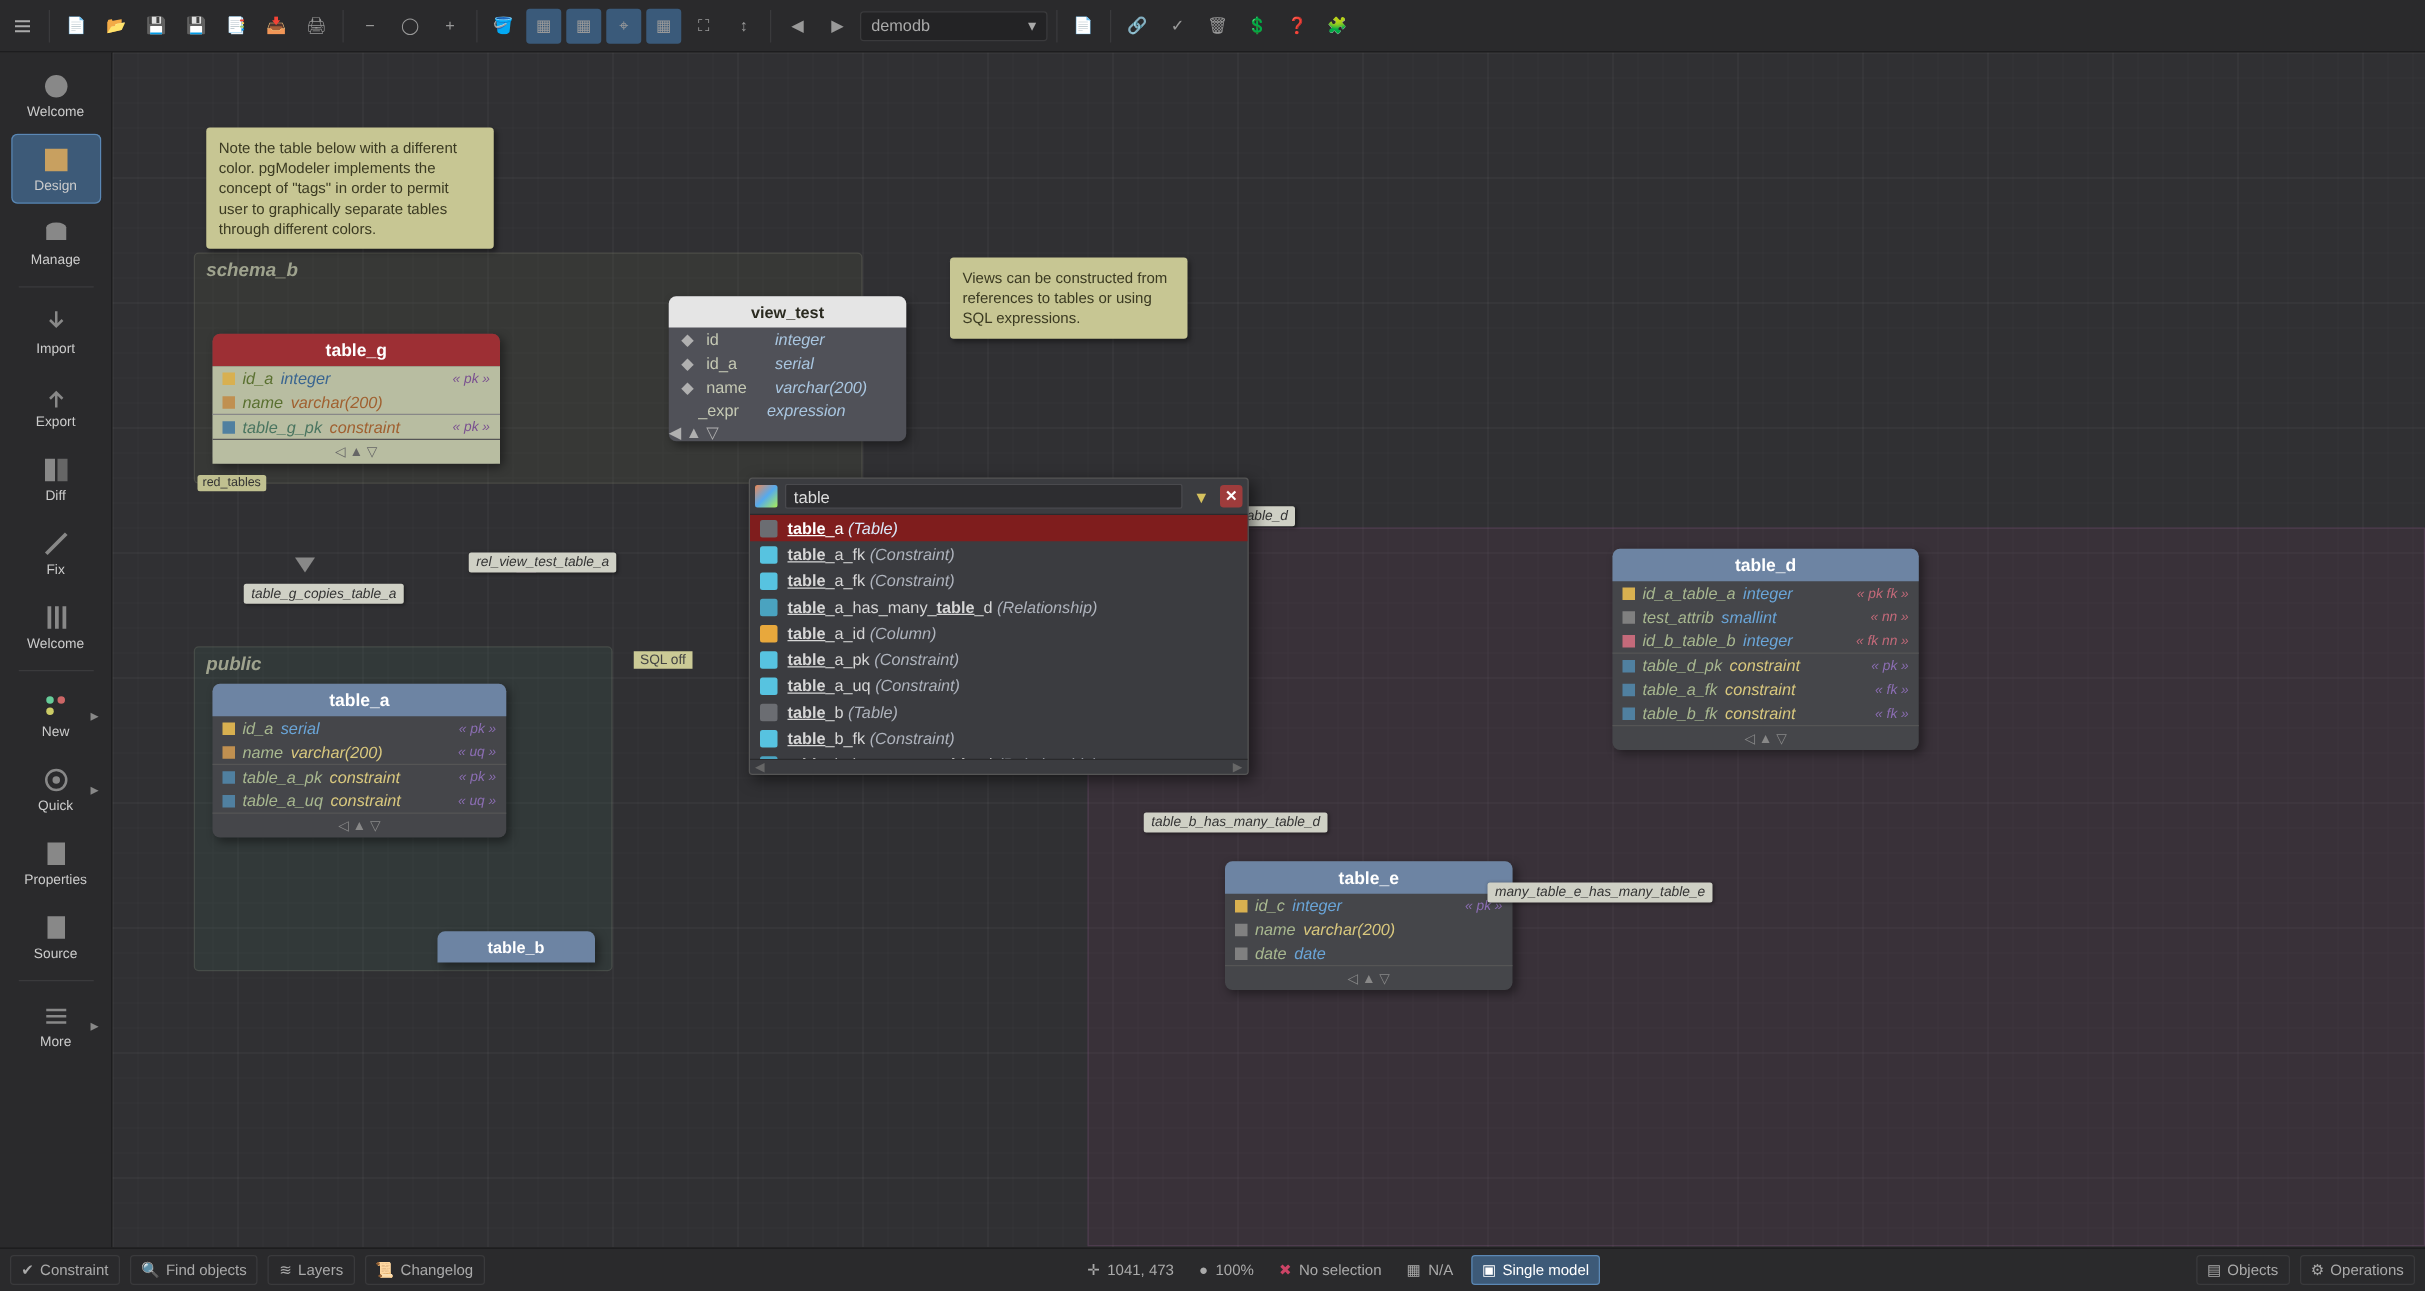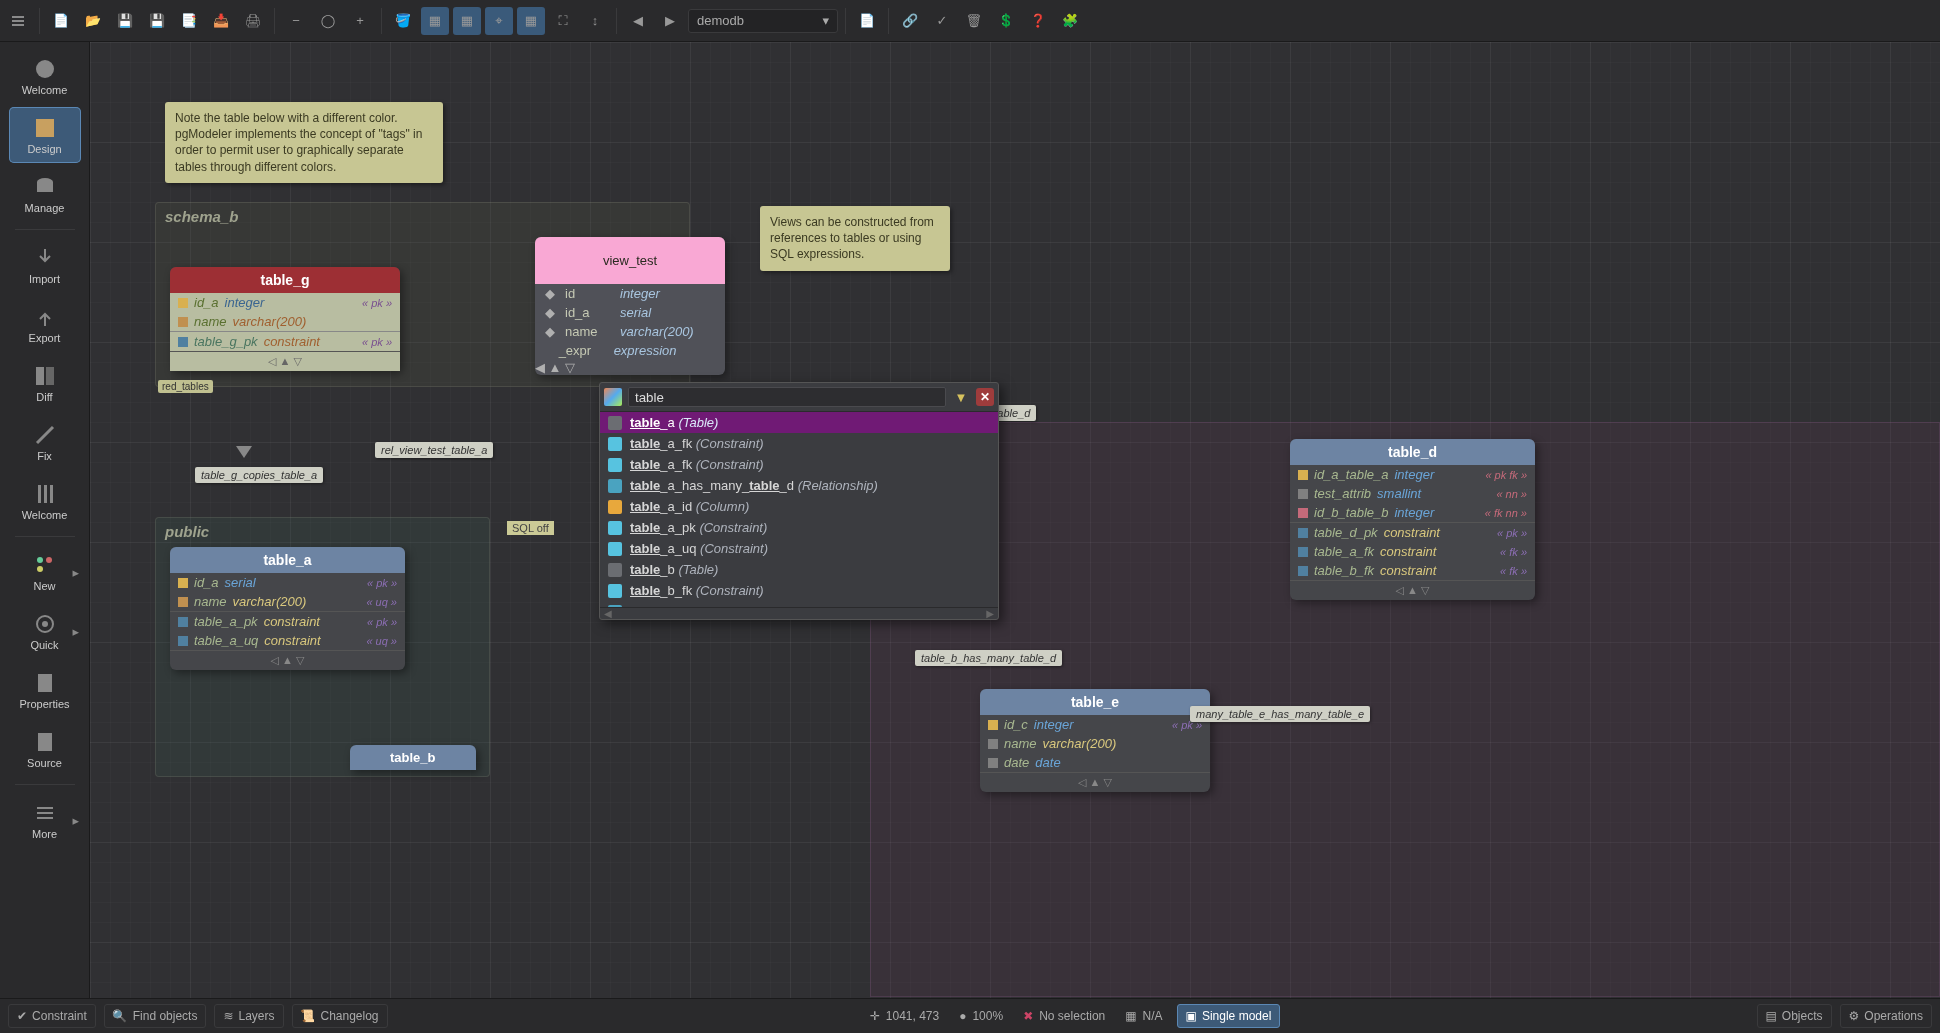--- a/index.html
+++ b/index.html
@@ -22,40 +22,40 @@
 .table { position: absolute; background: #45464a; border-radius: 6px; box-shadow: 3px 3px 8px rgba(0,0,0,.4); min-width: 200px; }
 .table .tbl-head { color: #fff; font-weight: 700; font-size: 14px; text-align: center; padding: 5px; border-radius: 6px 6px 0 0; }
 .table .row { display: flex; align-items: center; padding: 2px 8px; font-size: 13px; gap: 6px; font-style: italic; }
 .table .row .nm { color: #a8b890; }
 .table .row .ty { color: #d9c87e; }
 .table .row .tag { margin-left: auto; color: #8c6eb4; font-size: 11px; }
 .table .foot { text-align: center; padding: 3px; font-size: 11px; color: #888; border-top:1px solid #555; }
 .schema-box { position: absolute; background: rgba(80,85,70,.22); border-radius: 4px; border:1px solid rgba(150,150,130,.2); }
 .schema-lbl { position: absolute; font-style: italic; font-weight: 700; font-size: 15px; color: #9fa38e; }
 .view { position: absolute; background: #505158; border-radius: 6px; box-shadow: 3px 3px 8px rgba(0,0,0,.4); }
-.view .v-head { background: #f9a8d4; color: #2a2a20; font-weight: 400; text-align: center; padding: 16px; border-radius: 6px 6px 0 0; }
+.view .v-head { background: #e5e5e5; color: #2a2a20; font-weight: 700; text-align: center; padding: 5px; border-radius: 6px 6px 0 0; }
 .view .row { display: flex; gap: 10px; padding: 2px 10px; font-size: 13px; }
 .view .row .nm { color: #c5c9b4; min-width:45px; }
 .view .row .ty { color: #a9c6e0; font-style: italic; }
 .rel-lbl { position: absolute; background: #cfd0c5; color: #333; font-size: 11px; padding: 2px 6px; border-radius: 2px; font-style: italic; box-shadow: 1px 1px 3px rgba(0,0,0,.4); }
 .tag-lbl { position:absolute; background:#c0c090; color:#333; font-size:10px; padding:1px 4px; border-radius:2px;}
 .part-head { position: absolute; background: #6d84a3; color: #fff; font-weight: 700; text-align: center; padding: 5px 40px; border-radius: 6px 6px 0 0; box-shadow: 3px 3px 8px rgba(0,0,0,.4); }
 .purple-zone { position: absolute; background: rgba(90,55,80,.22); border:1px solid rgba(140,90,140,.25); }
 .statusbar { position: absolute; bottom: 0; left: 0; right: 0; height: 35px; background: #2a2a2c; border-top: 1px solid #1a1a1b; display: flex; align-items: center; padding: 0 8px; gap: 8px; font-size: 12px; color: #aaa; }
 .st-btn { display: flex; align-items: center; gap: 5px; padding: 4px 8px; border: 1px solid #3a3a3c; border-radius: 3px; cursor: pointer; }
 .st-btn.primary { background: #3d5a78; color:#fff; border-color:#5b88b5; }
 .st-sep { flex: 1; }
 .st-info { display: flex; align-items: center; gap: 6px; padding: 0 6px; }
 .finder { position: absolute; background: #3b3c40; border: 1px solid #555; box-shadow: 4px 4px 12px rgba(0,0,0,.5); border-radius: 3px; }
 .finder-head { display: flex; align-items: center; gap: 6px; padding: 4px; border-bottom:1px solid #2a2a2c; }
 .finder-input { flex: 1; background: #2d2d30; border: 1px solid #4a4a4e; color: #ddd; padding: 3px 6px; height:20px; border-radius:2px; }
 .finder-list { max-height: 195px; overflow-y: scroll; }
 .finder-list::-webkit-scrollbar{width:10px;} .finder-list::-webkit-scrollbar-thumb{background:#555;border-radius:4px;} .finder-list::-webkit-scrollbar-track{background:#2d2d30;}
 .f-item { display: flex; align-items: center; gap: 8px; padding: 3px 8px; font-size: 13px; color: #d6d6d6; cursor:pointer; }
-.f-item.sel { background: #701a75; color: #fff; align-items: center; }
+.f-item.sel { background: #7f1d1d; color: #fff; align-items: center; }
 .f-item .ico { width: 14px; height: 14px; border-radius:2px; flex-shrink:0; }
 .f-item .ft { font-style: italic; color: #aeb3bc; }
 .f-item.sel .ft{ color:#dbe9fa; }
 .f-item b { font-weight:700; text-decoration: underline; }
 .sql-tag { position: absolute; background: #cbca96; color: #444; font-size: 11px; padding: 1px 5px; }
 .arrow{position:absolute;width:0;height:0;}
 .arrow.down{border-left:8px solid transparent;border-right:8px solid transparent;border-top:12px solid #888;}
 .arrow.up{border-left:8px solid transparent;border-right:8px solid transparent;border-bottom:12px solid #8b6a8e;}
 .close-icon{width:18px;height:18px;background:#9e3c3c;border-radius:3px;display:flex;align-items:center;justify-content:center;color:#fff;cursor:pointer;font-size:12px;font-weight:700;}
 .filter-icon{width:18px;height:18px;display:flex;align-items:center;justify-content:center;color:#d6c25e;}
@@ -206,21 +206,21 @@
   <div class="grid"></div>
 
   <div class="purple-zone" style="left:780px;top:380px;width:1070px;height:575px;"></div>
 
   <div class="schema-box" style="left:65px;top:160px;width:535px;height:185px;"></div>
   <div class="schema-lbl" style="left:75px;top:166px;">schema_b</div>
 
   <div class="schema-box" style="left:65px;top:475px;width:335px;height:260px;background:rgba(60,90,80,.22);"></div>
   <div class="schema-lbl" style="left:75px;top:481px;">public</div>
 
-  <div class="note" style="left:75px;top:60px;width:278px;">Note the table below with a different color. pgModeler implements the concept of "tags" in order to permit user to graphically separate tables through different colors.</div>
+  <div class="note" style="left:75px;top:60px;width:230px;">Note the table below with a different color. pgModeler implements the concept of "tags" in order to permit user to graphically separate tables through different colors.</div>
   <div class="note" style="left:670px;top:164px;width:190px;">Views can be constructed from references to tables or using SQL expressions.</div>
 
   <div class="table" style="left:80px;top:225px;width:230px;">
     <div class="tbl-head" style="background:#9d2f34;">table_g</div>
     <div style="background:#b8bda1;">
     <div class="row">
           <span class="ic" style="background:#d8b050;"></span>
           <span class="nm" style="color:#5a7030;">id_a</span>
           <span class="ty" style="color:#3a6590;">integer</span>
           <span class="tag" style="color:#7a5090;">« pk »</span>

